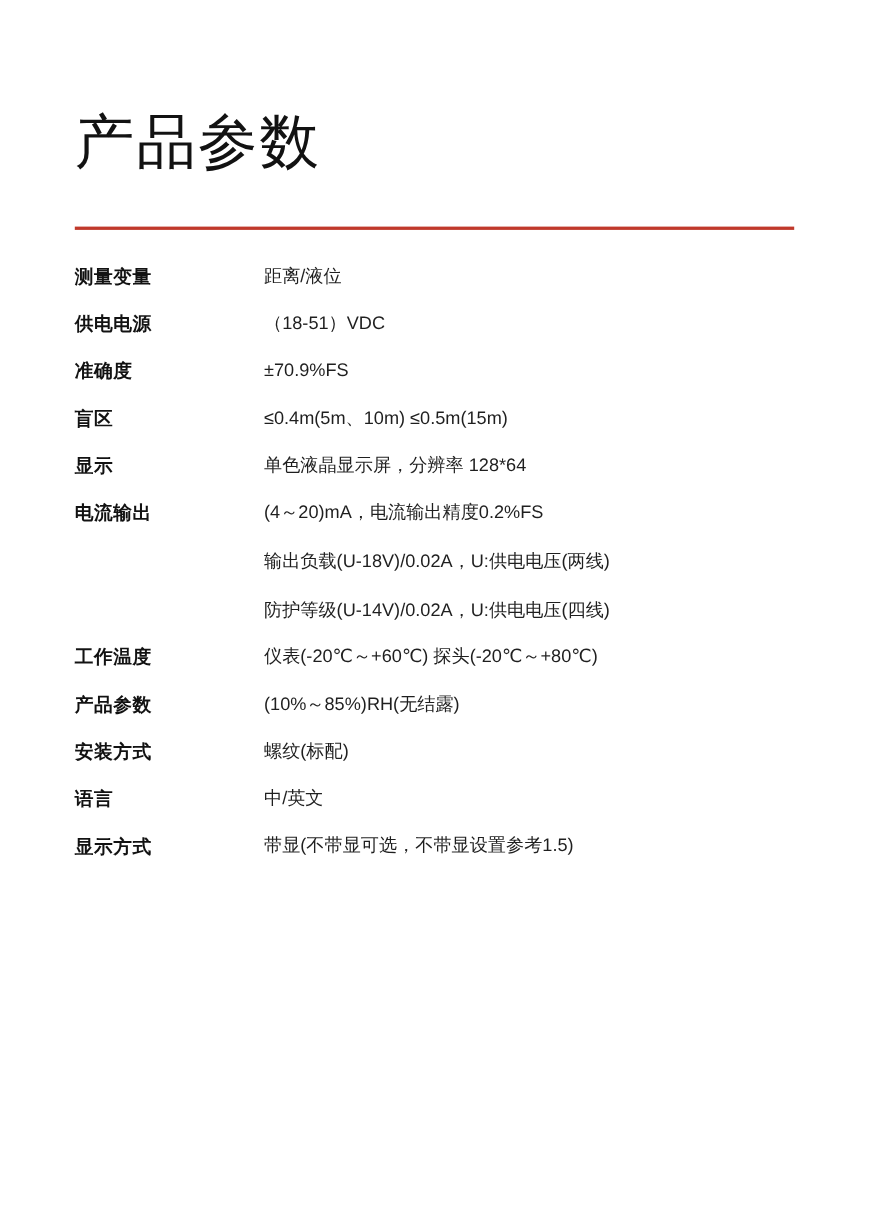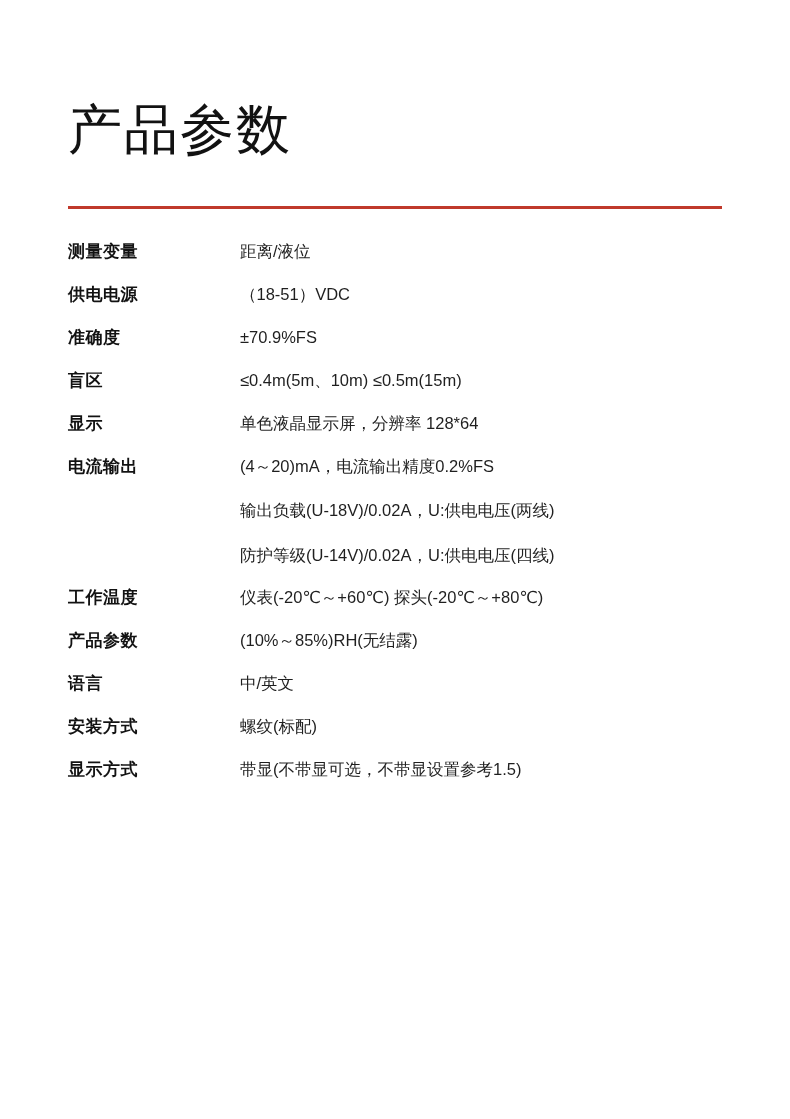--- a/index.html
+++ b/index.html
@@ -127,29 +127,29 @@
             <span class="line">仪表(-20℃～+60℃) 探头(-20℃～+80℃)</span>
           </td>
         </tr>
         <tr>
           <td class="spec-label">产品参数</td>
           <td class="spec-value">
             <span class="line">(10%～85%)RH(无结露)</span>
           </td>
         </tr>
         <tr>
+          <td class="spec-label">安装方式</td>
+          <td class="spec-value">
+            <span class="line">螺纹(标配)</span>
+          </td>
+        </tr>
+        <tr>
           <td class="spec-label">语言</td>
           <td class="spec-value">
             <span class="line">中/英文</span>
-          </td>
-        </tr>
-        <tr>
-          <td class="spec-label">安装方式</td>
-          <td class="spec-value">
-            <span class="line">螺纹(标配)</span>
           </td>
         </tr>
         <tr>
           <td class="spec-label">显示方式</td>
           <td class="spec-value">
             <span class="line">带显(不带显可选，不带显设置参考1.5)</span>
           </td>
         </tr>
       </tbody>
   </table>

